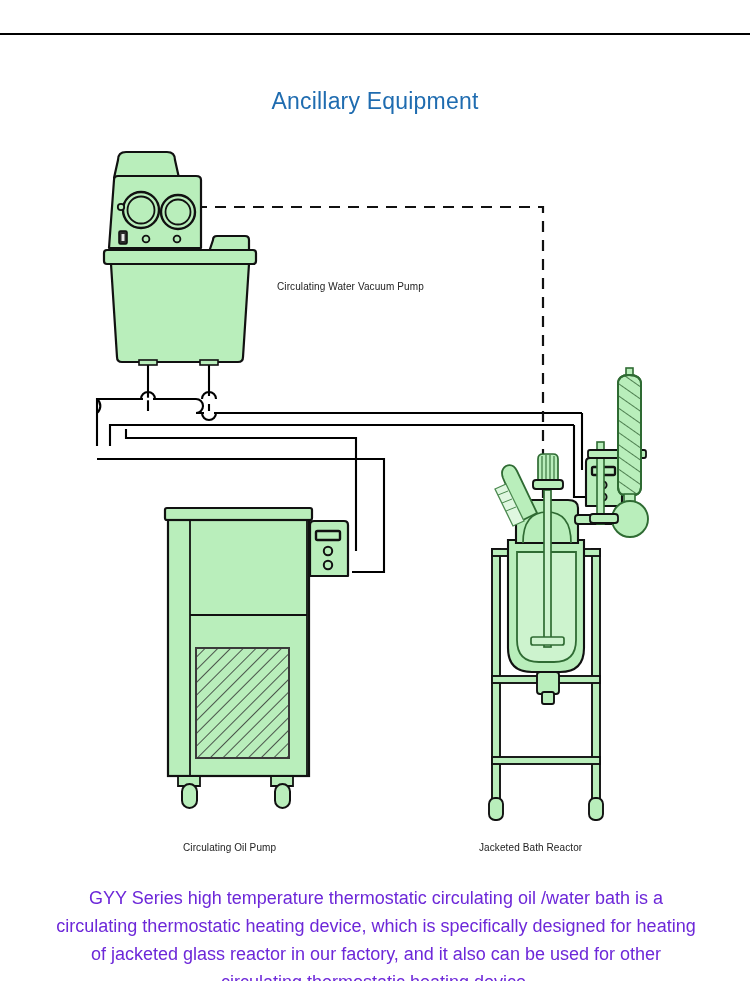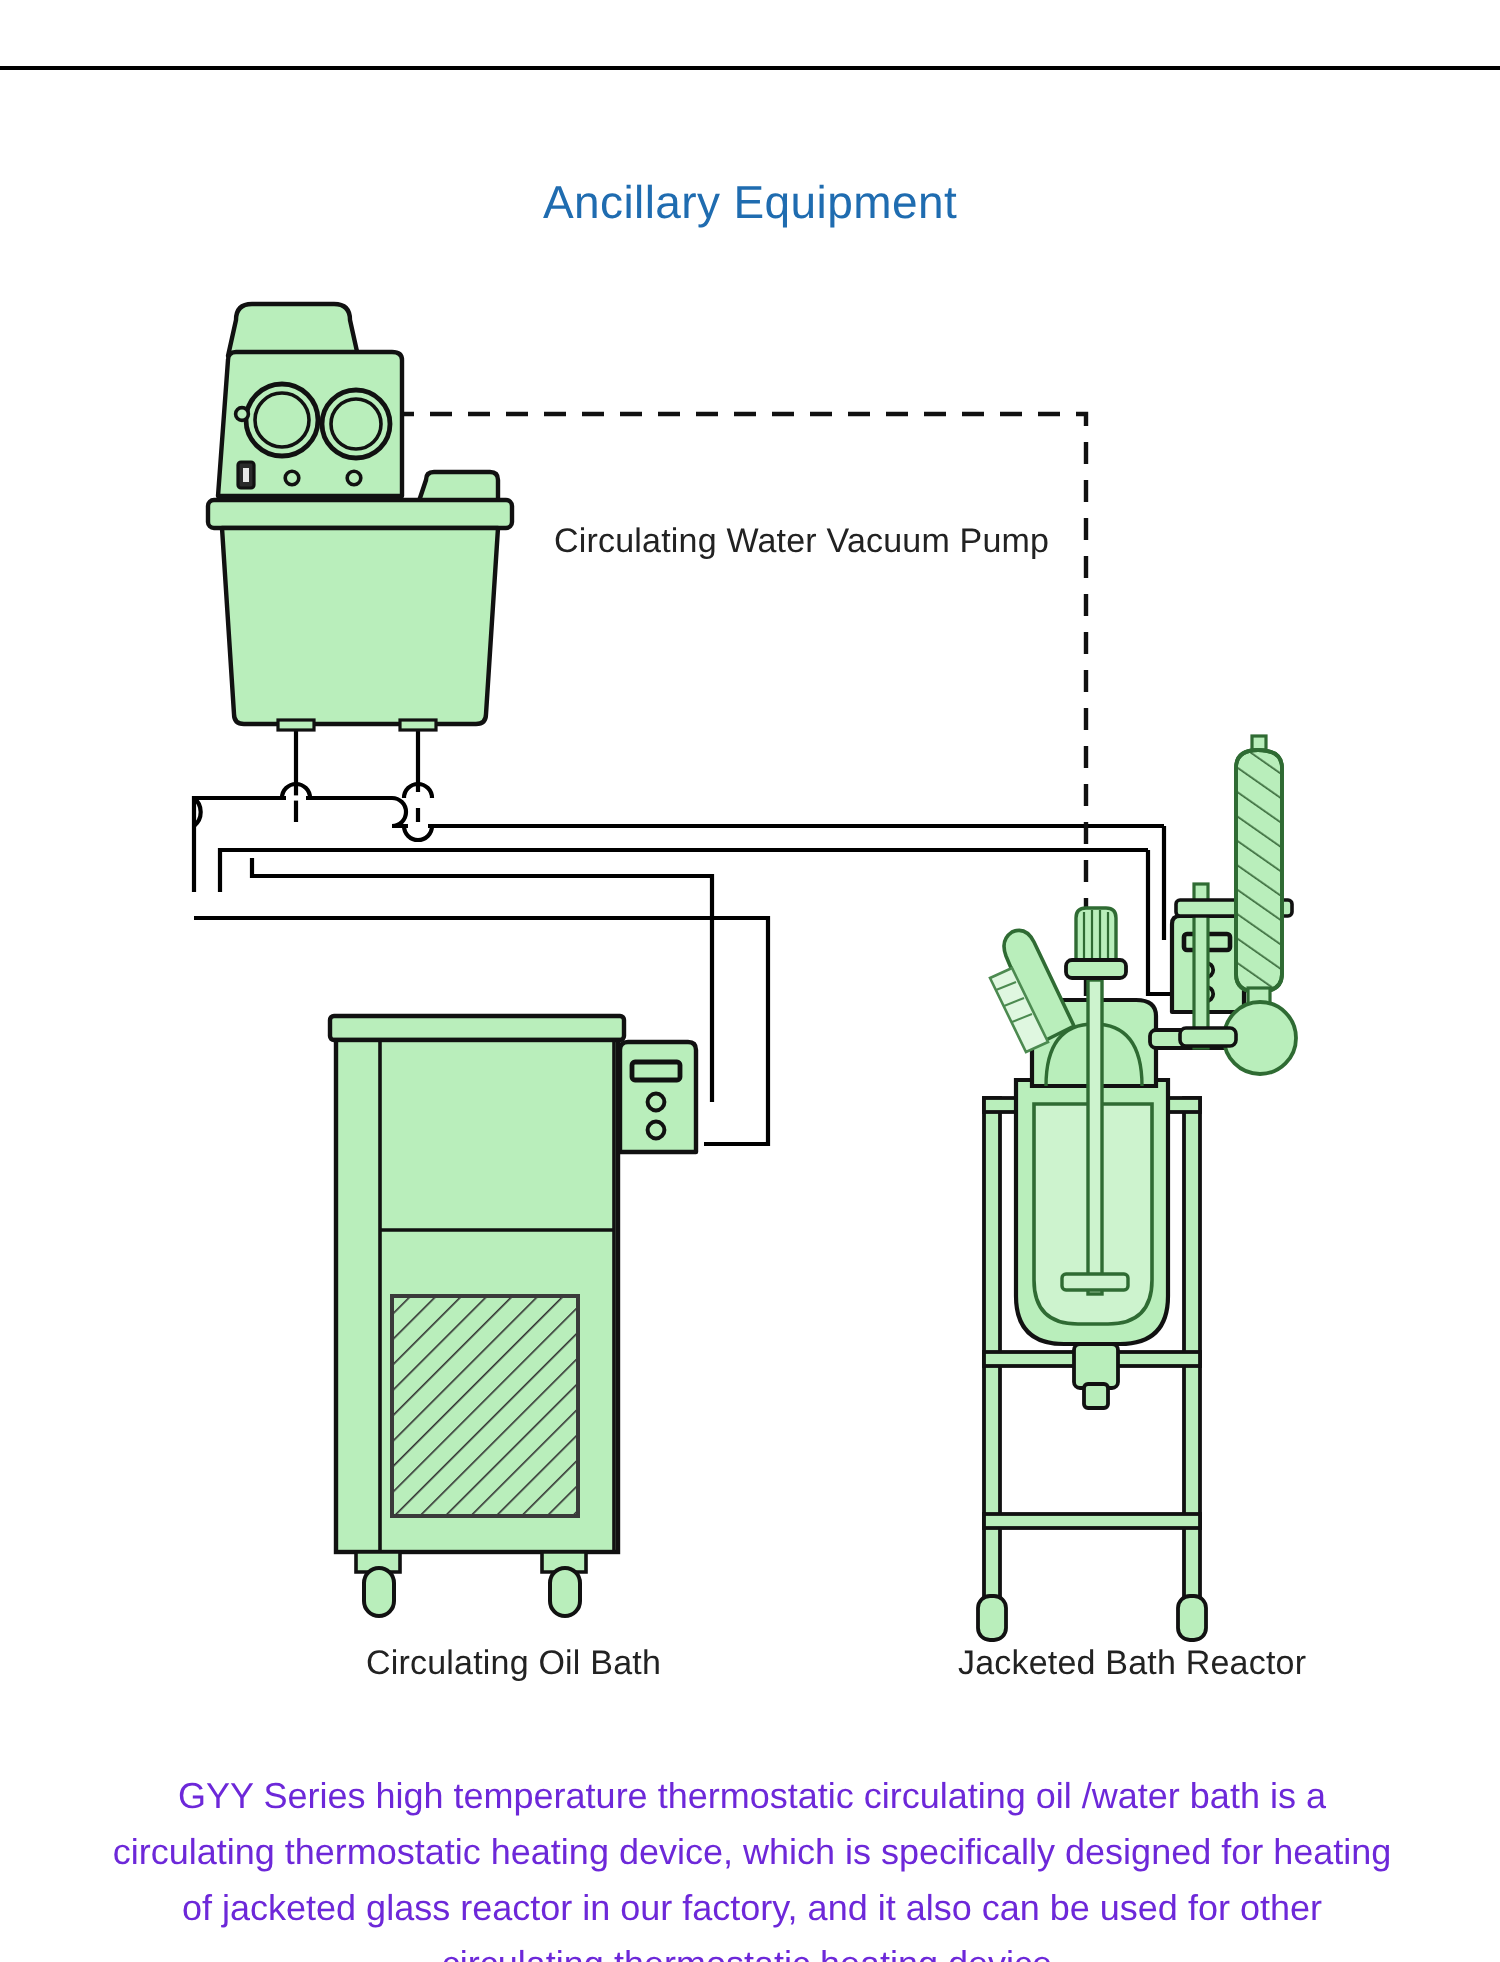--- a/index.html
+++ b/index.html
@@ -32,24 +32,25 @@
     top: 88px;
     width: 750px;
     text-align: center;
     font-size: 23px;
     color: #1f6cb0;
     letter-spacing: 0.2px;
     font-weight: 400;
   }
   .label {
     position: absolute;
-    font-size: 17px;
+    font-size: 10px;
     color: #222222;
     white-space: nowrap;
     letter-spacing: 0.1px;
+    margin-top: 20px;
   }
   #label-pump  { left: 277px; top: 261px; }
   #label-bath  { left: 183px; top: 822px; }
   #label-reactor { left: 479px; top: 822px; }
   #description {
     position: absolute;
     left: 55px;
     top: 884px;
     width: 642px;
     text-align: center;
@@ -254,18 +255,18 @@
 
       <g>
         <rect x="624" y="494" width="11" height="12" fill="#b9eebb" stroke="#2f6b33" stroke-width="1.6"></rect>
         <circle cx="630" cy="519" r="18" fill="#b9eebb" stroke="#2f6b33" stroke-width="1.9"></circle>
         <rect x="590" y="514" width="28" height="9" rx="3" fill="#b9eebb" stroke="#111111" stroke-width="1.8"></rect>
       </g>
     </g>
   </svg>
 
   <div class="label" id="label-pump">Circulating Water Vacuum Pump</div>
-  <div class="label" id="label-bath">Circulating Oil Bath</div>
+  <div class="label" id="label-bath">Circulating Oil Pump</div>
   <div class="label" id="label-reactor">Jacketed Bath Reactor</div>
 
   <div id="description">GYY Series high temperature thermostatic circulating oil /water bath is a circulating thermostatic heating device, which is specifically designed for heating of jacketed glass reactor in our factory, and it also can be used for other circulating thermostatic heating device.</div>
 
 </div>
 
 </body></html>

